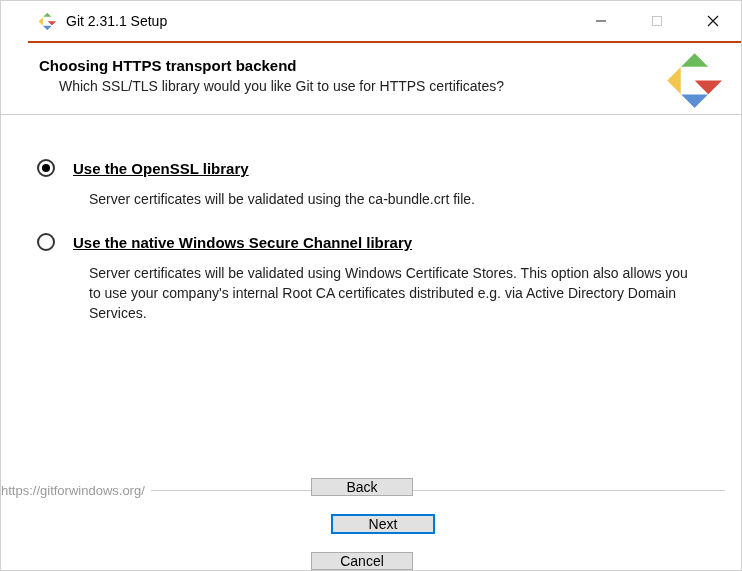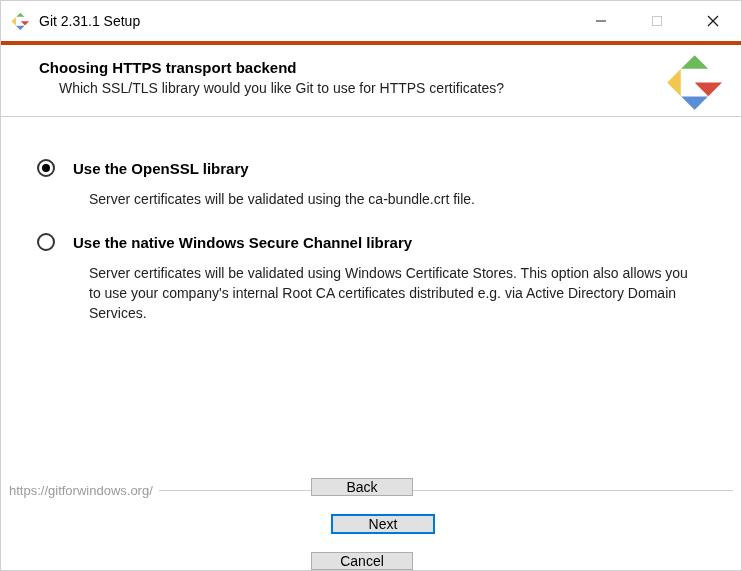--- a/index.html
+++ b/index.html
@@ -15,22 +15,23 @@
     border: 1px solid #d0d0d0;
     box-sizing: border-box;
     position: relative;
   }
   
   .titlebar {
     height: 40px;
     display: flex;
     align-items: center;
     padding-left: 10px;
-    border-bottom: 4px solid #c2410c;
+    border-bottom: 2px solid #c2410c;
     background:#fff;
+    margin-left:27px;
   }
   .titlebar .app-icon { width:18px; height:18px; margin-right:10px; position:relative; }
   .titlebar .title { font-size:14px; }
   .win-controls { margin-left:auto; display:flex; height:100%; }
   .win-controls .ctrl {
     width:56px; display:flex; align-items:center; justify-content:center;
     font-family:"Segoe UI Symbol",sans-serif; font-size:12px; color:#1a1a1a;
   }
   .win-controls .ctrl.disabled { color:#c8c8c8; }
   .win-controls .ctrl svg { display:block; }
@@ -58,25 +59,25 @@
   .option { margin-bottom: 24px; position:relative; }
   .radio {
     position:absolute; left:-36px; top:0;
     width:18px; height:18px; border:2px solid #333; border-radius:50%;
     box-sizing:border-box; background:#fff;
   }
   .radio.checked::after {
     content:""; position:absolute; left:3px; top:3px;
     width:8px; height:8px; border-radius:50%; background:#000;
   }
-  .opt-title { font-weight:700; font-size:15px; line-height:20px; }
+  .opt-title { font-weight:700; font-size:15px; line-height:20px;text-decoration:underline; }
   .opt-desc  { margin:10px 0 0 16px; font-size:14px; line-height:20px; color:#222; }
   
   .footer-link {
-    position:absolute; left:8px; bottom:72px;
+    position:absolute; left:0; bottom:72px;
     font-size:13px; color:#9a9a9a;
     display:flex; align-items:center; width:calc(100% - 16px);
   }
   .footer-link .rule {
     flex:1; height:1px; background:#cfcfcf; margin-left:6px;
   }
   
   .buttons {
     position:absolute; left:0; right:0; bottom:0;
     height:64px; display:flex; align-items:center; justify-content:flex-end;

